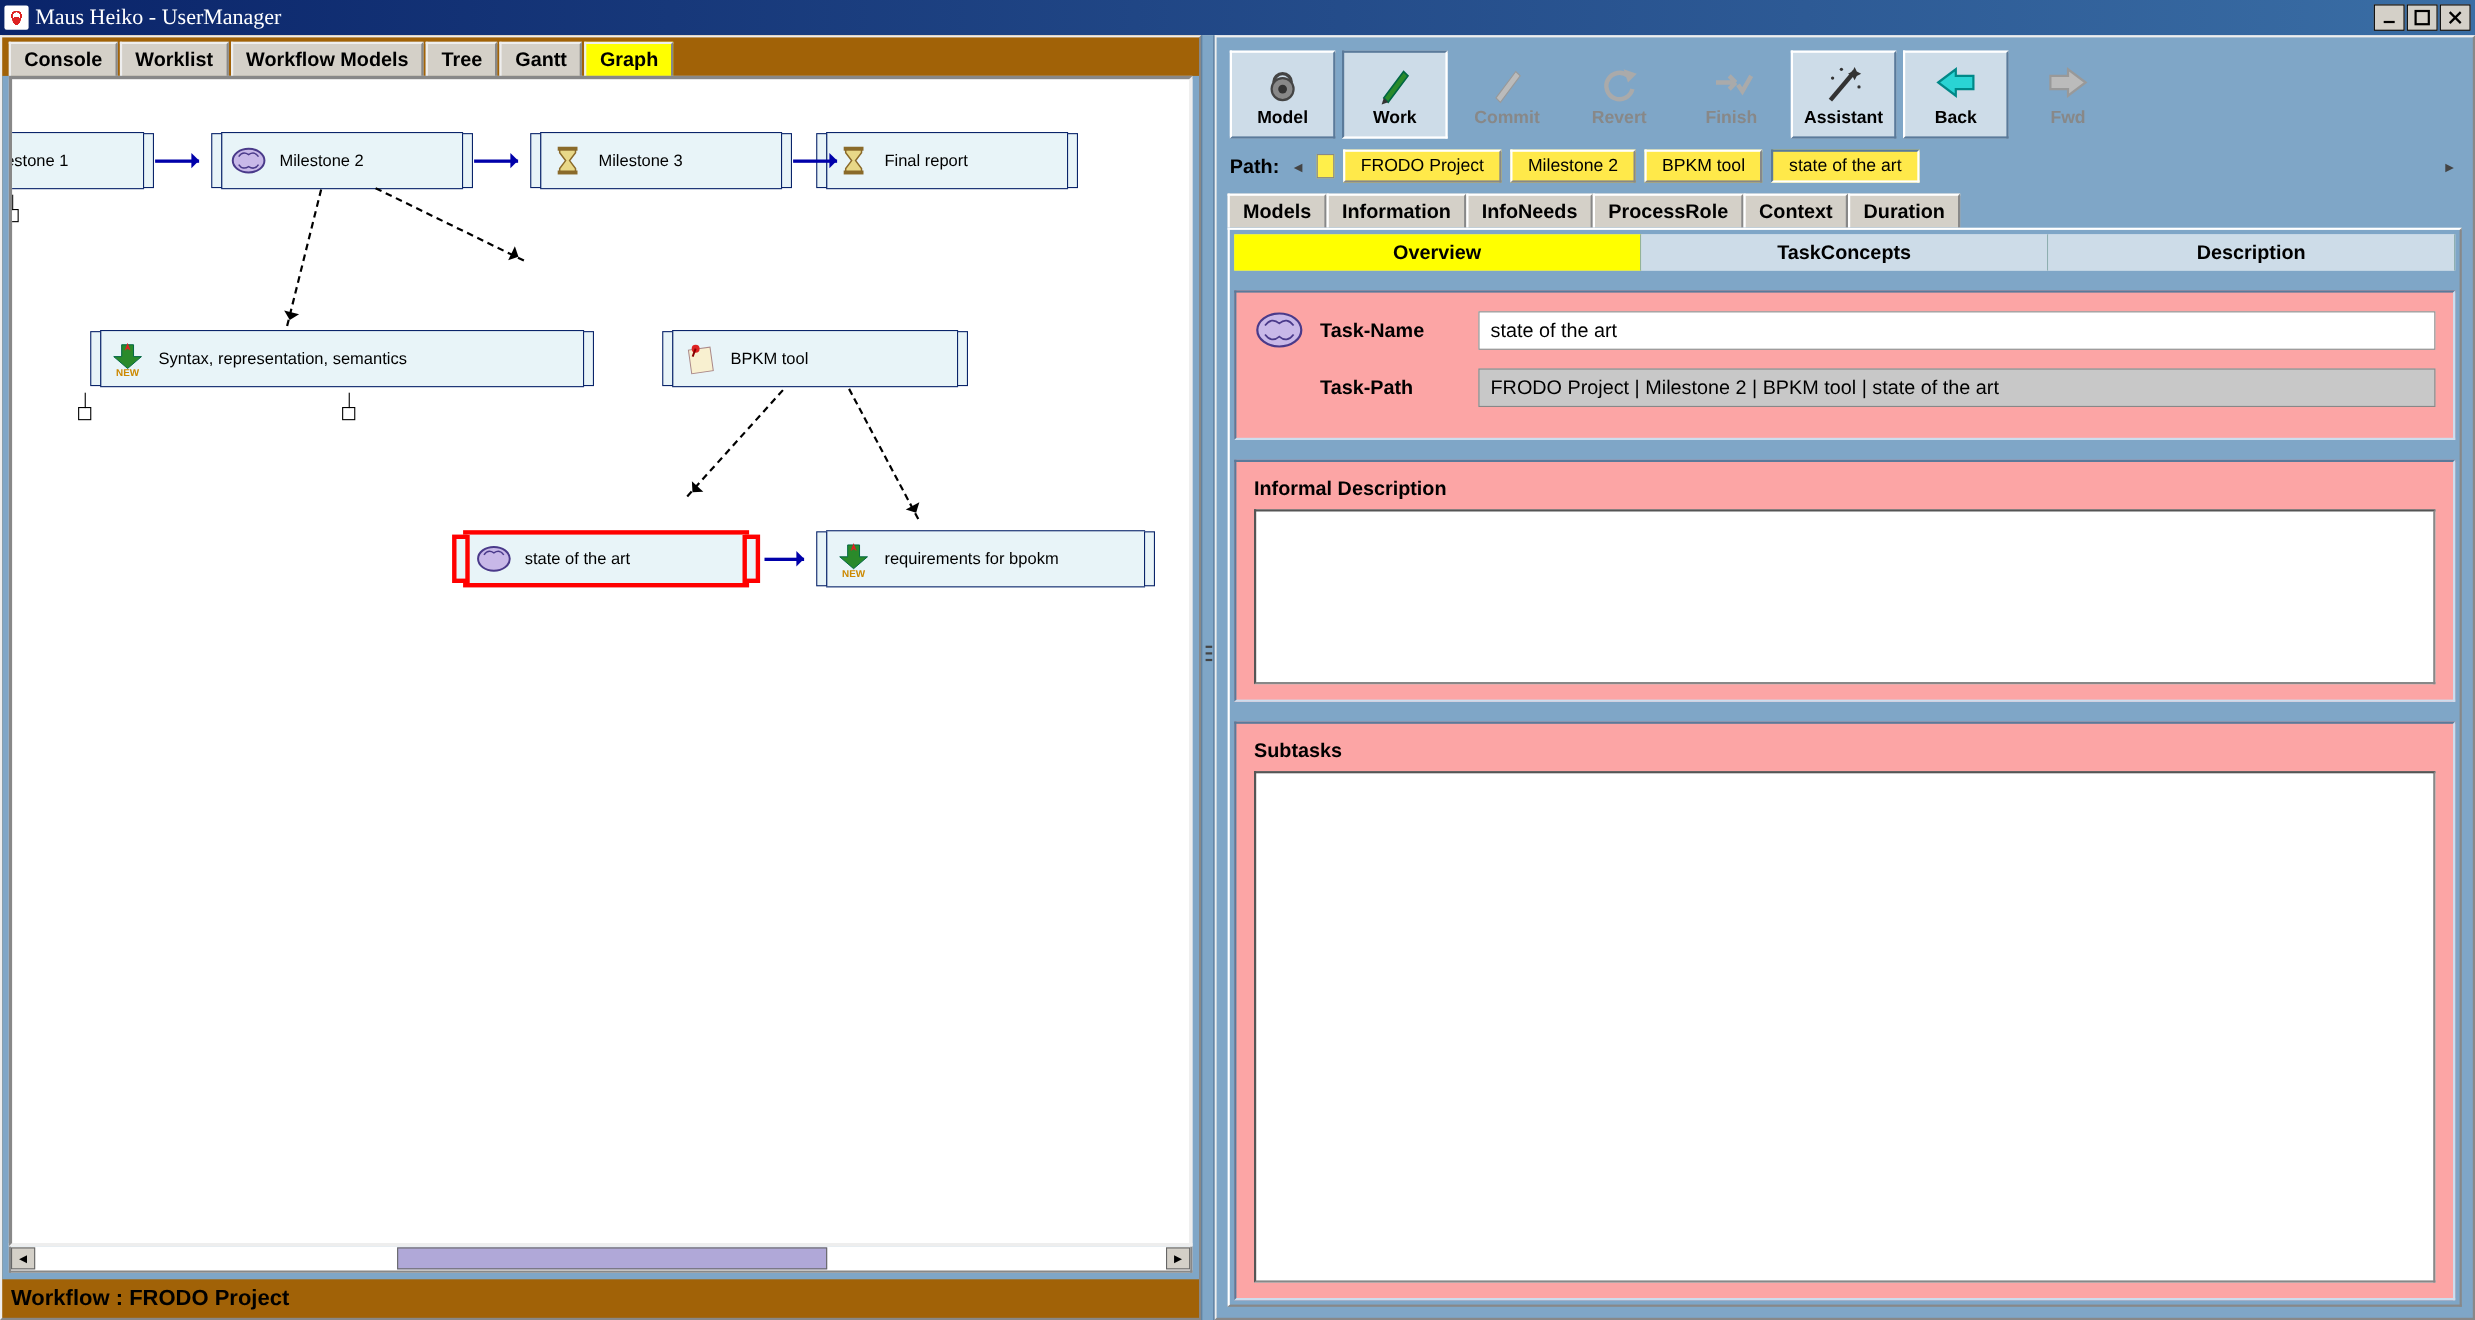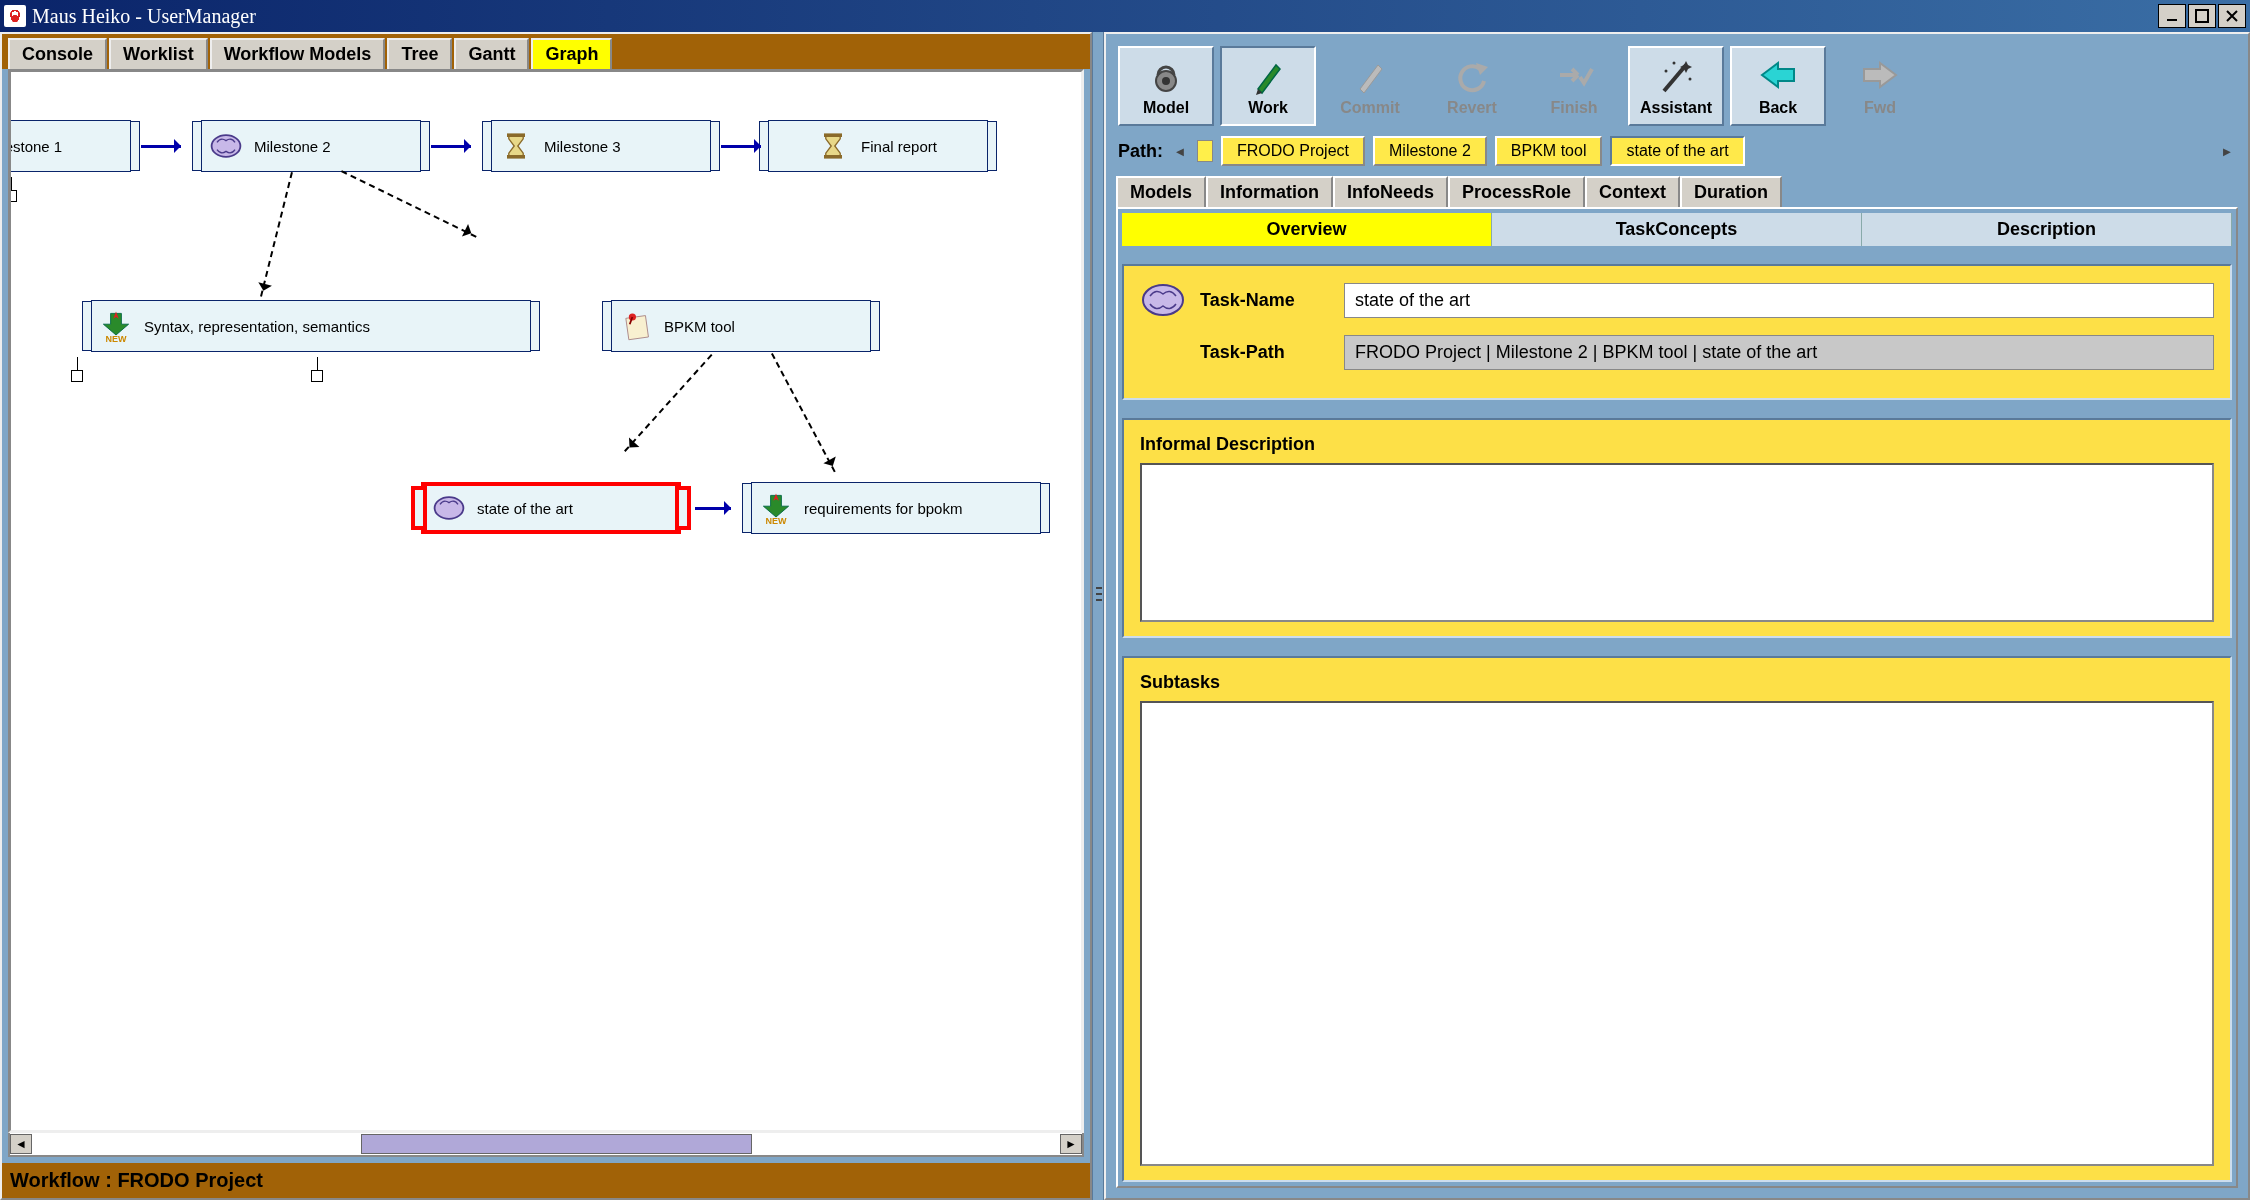--- a/index.html
+++ b/index.html
@@ -73,21 +73,21 @@
   .crumb.last { border:2px solid #5a7a9a; border-right-color:#fff; border-bottom-color:#fff;}
   
   
   .rtabs1 { display:flex; }
   .rtab { padding:4px 12px; font-size:18px; font-weight:bold; background:#d4d0c8; border:2px solid #888; border-bottom:none; border-top-color:#fff; border-left-color:#fff; cursor:pointer;}
   .rtabs2 { display:flex; background:#cddce8;}
   .rtab2 { flex:1; text-align:center; font-size:18px; font-weight:bold; padding:6px 0; background:#cddce8; cursor:pointer; border-right:1px solid #8aa;}
   .rtab2.active { background:#ffff00;}
   
   .content-stack { flex:1; display:flex; flex-direction:column; gap:18px; border:2px solid #888; border-top-color:#fff; border-left-color:#fff; padding:4px; background:#7fa6c7; min-height:0;}
-  .section { border:2px solid #5a7a9a; border-right-color:#cde; border-bottom-color:#cde; background:#fde047; padding:14px 16px;}
+  .section { border:2px solid #5a7a9a; border-right-color:#cde; border-bottom-color:#cde; background:#fca5a5; padding:14px 16px;}
   .section.grow { flex:1; min-height:0; overflow:hidden;}
   .section .shead { font-size:18px; font-weight:bold; margin-bottom:8px;}
   .section .box { background:#fff; border:2px solid #888; border-top-color:#555; border-left-color:#555; width:100%; }
   
   .formrow { display:flex; align-items:center; gap:14px; margin-bottom:12px;}
   .formrow .ficon{ width:46px; height:40px;}
   .formrow .flabel { font-size:18px; font-weight:bold; width:130px;}
   .formrow .fval { flex:1; padding:6px 10px; font-size:18px; background:#fff; border:1px solid #888;}
   .formrow .fval.ro { background:#c8c8c8;}
   
@@ -148,21 +148,21 @@
       <div class="gnode" style="left:480px; top:48px; width:220px;">
         <span class="nicon">
               <svg viewBox="0 0 40 40">
                 <path d="M12 8 h16 v4 l-6 8 l6 8 v4 h-16 v-4 l6-8 l-6-8 z" fill="#e8d888" stroke="#8a6a2a" stroke-width="1.5"></path>
                 <rect x="10" y="6" width="20" height="4" fill="#8a6a2a"></rect>
                 <rect x="10" y="30" width="20" height="4" fill="#8a6a2a"></rect>
               </svg>
             </span>
         <span>Milestone 3</span>
       </div>
-      <div class="gnode" style="left:757px; top:48px; width:220px;justify-content:center;">
+      <div class="gnode" style="left:740px; top:48px; width:220px;">
         <span class="nicon">
               <svg viewBox="0 0 40 40">
                 <path d="M12 8 h16 v4 l-6 8 l6 8 v4 h-16 v-4 l6-8 l-6-8 z" fill="#e8d888" stroke="#8a6a2a" stroke-width="1.5"></path>
                 <rect x="10" y="6" width="20" height="4" fill="#8a6a2a"></rect>
                 <rect x="10" y="30" width="20" height="4" fill="#8a6a2a"></rect>
               </svg>
             </span>
         <span>Final report</span>
       </div>
 

